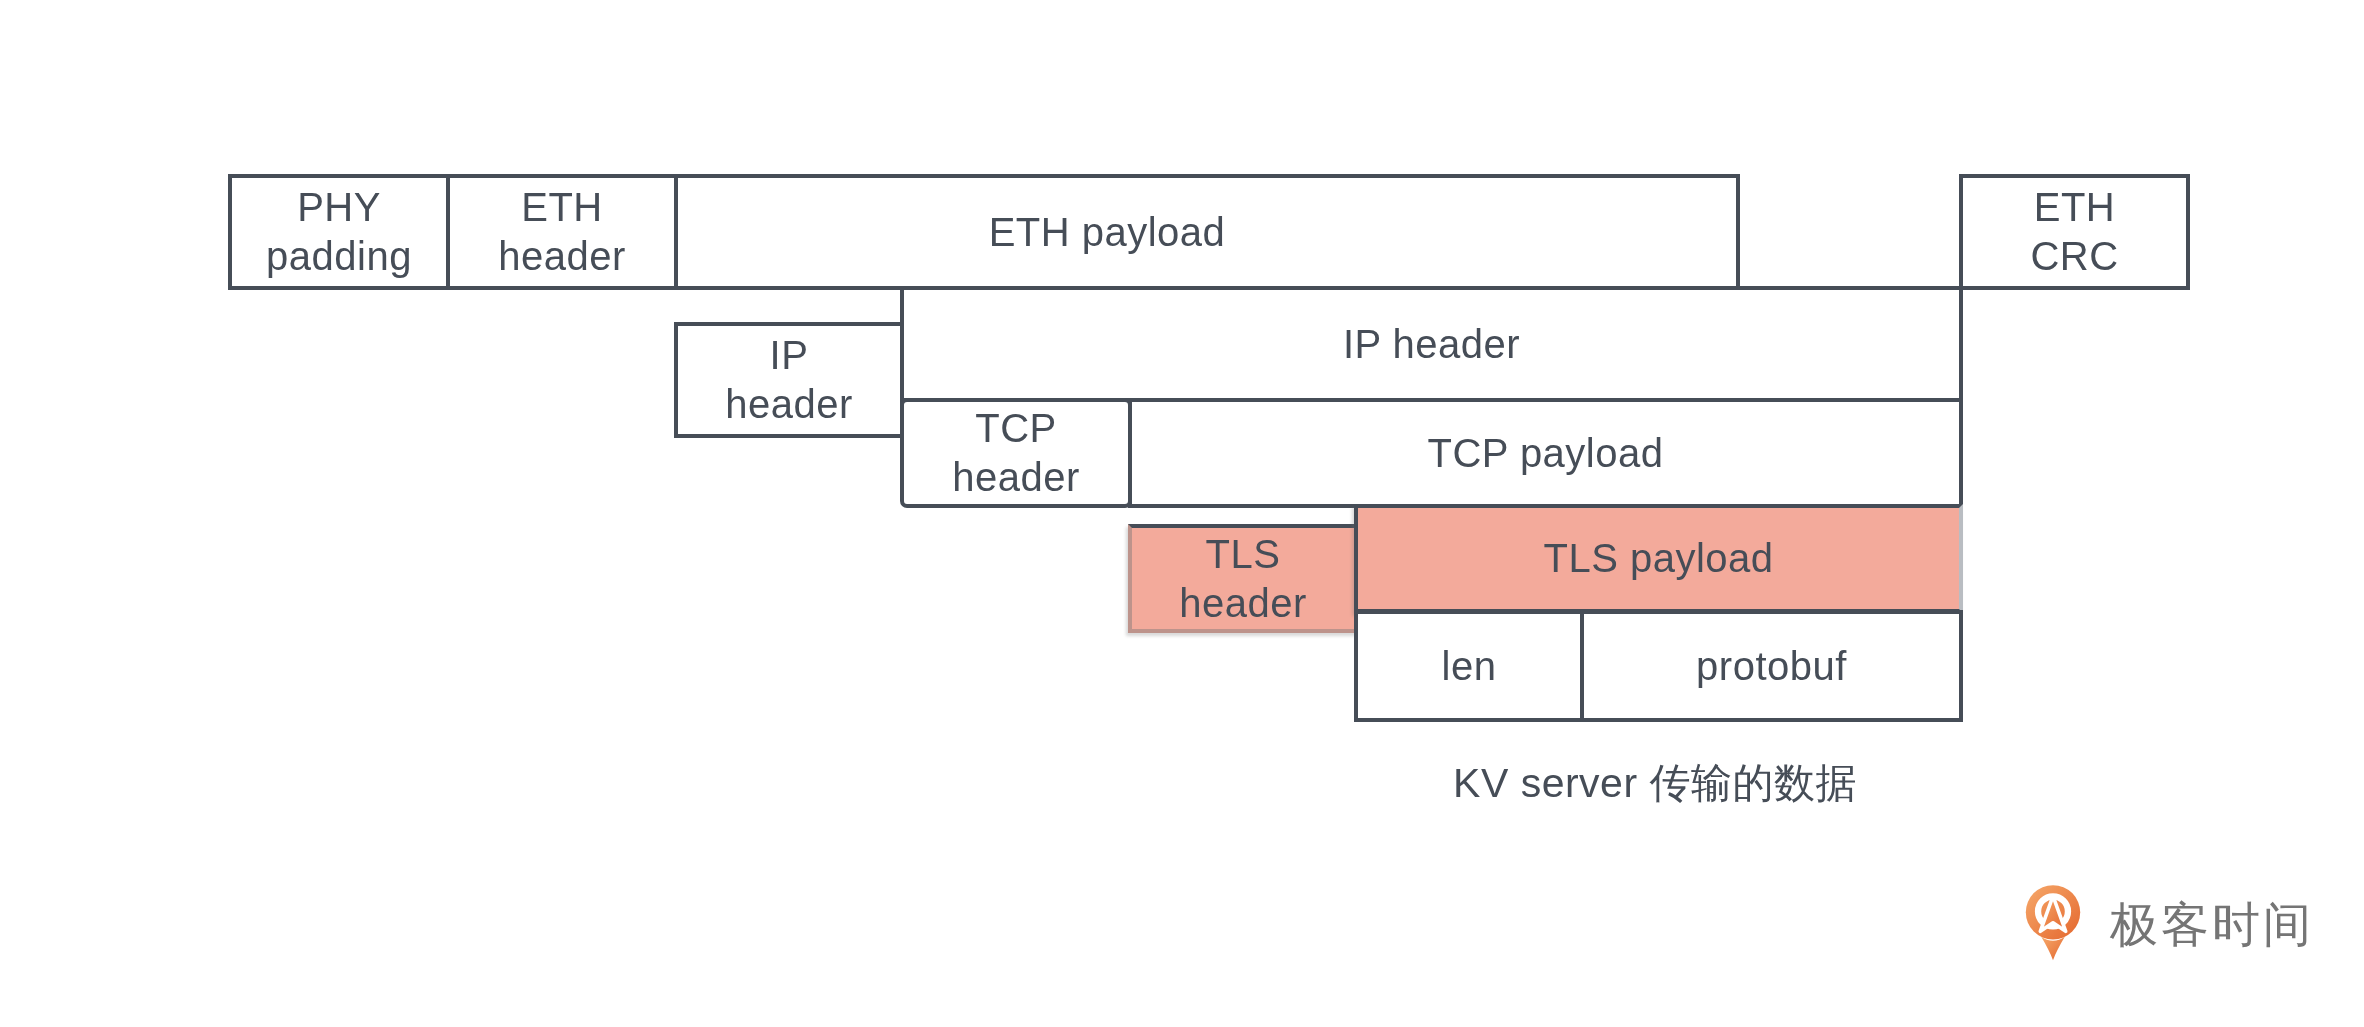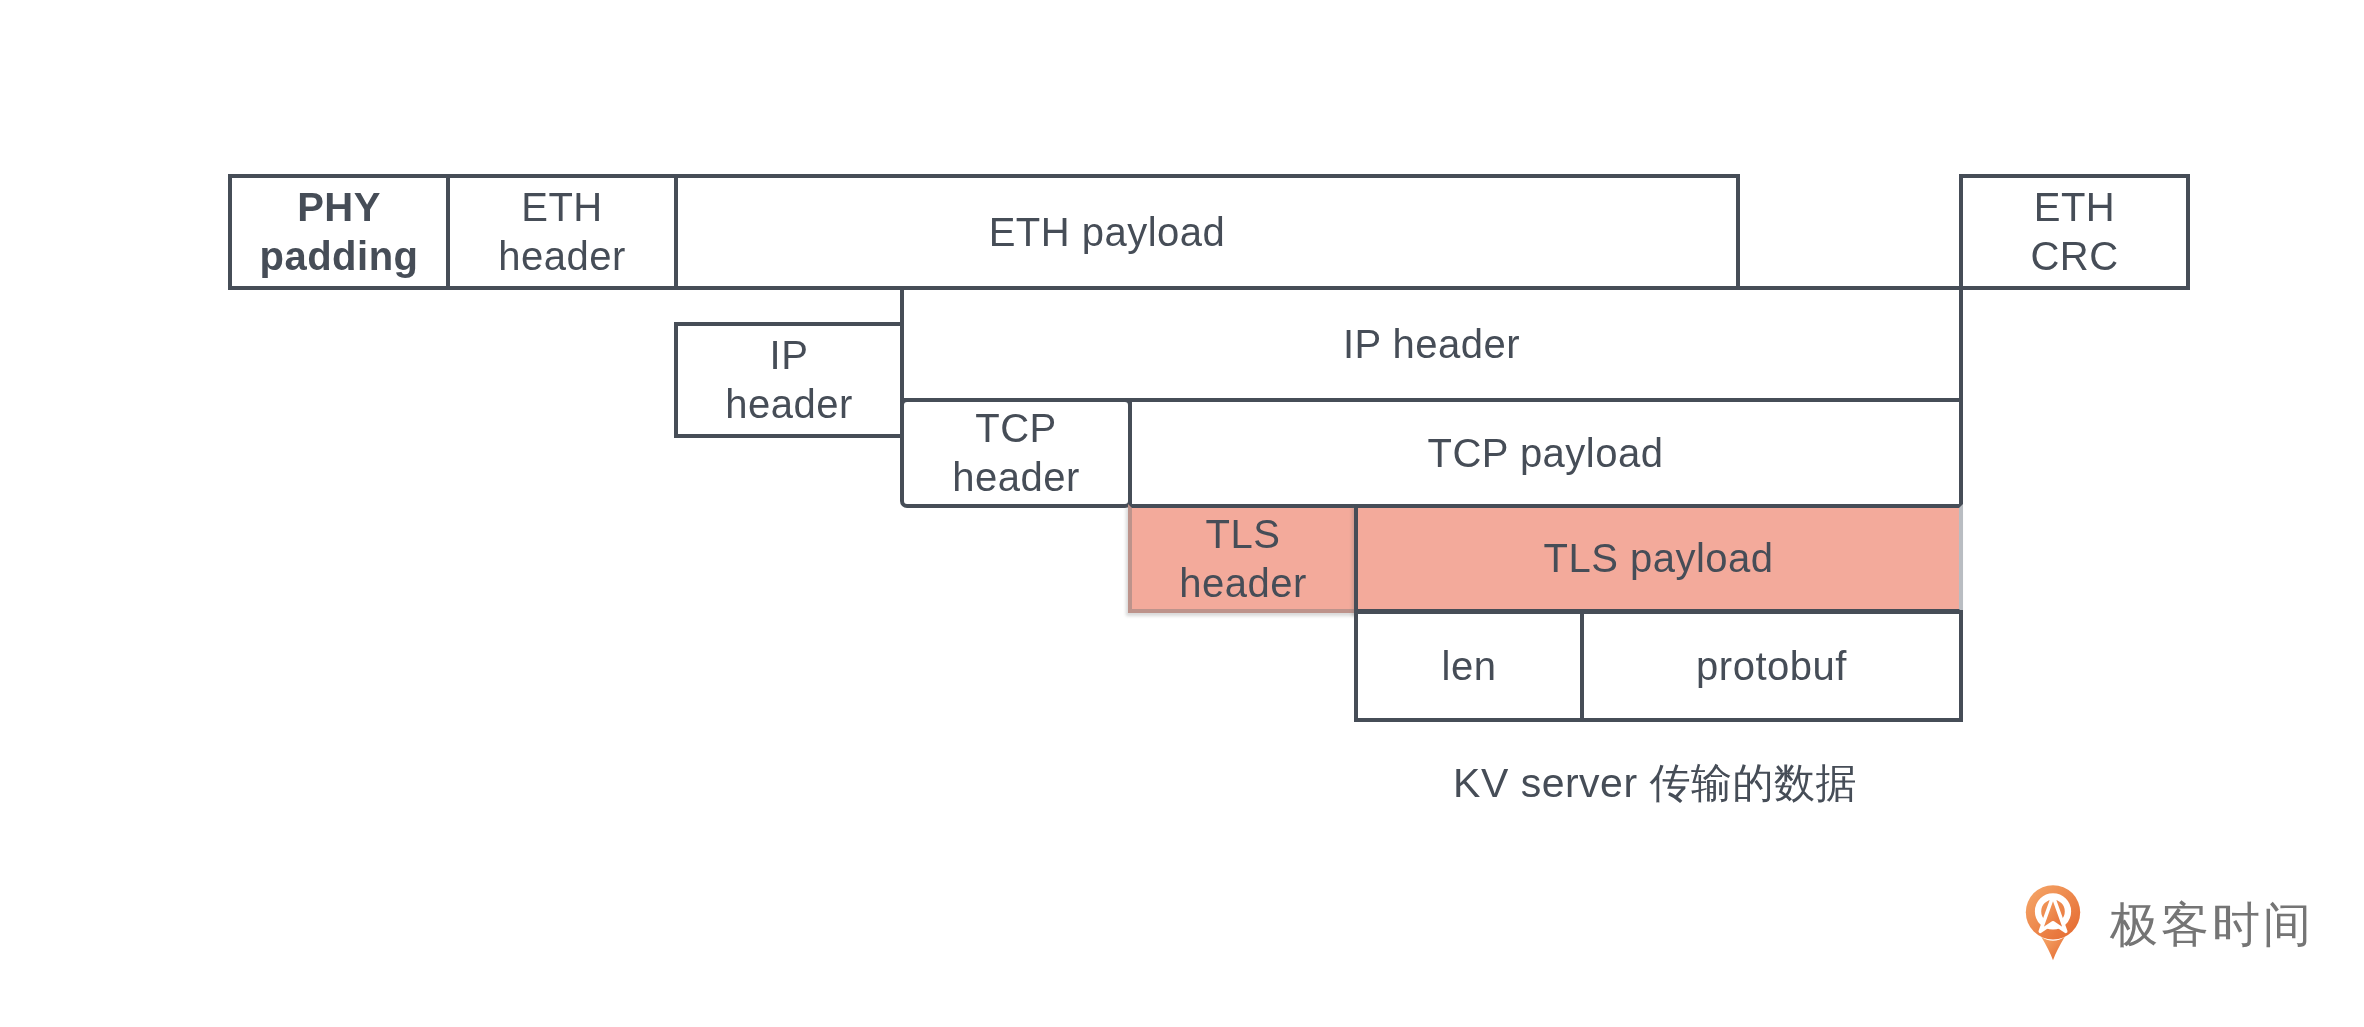--- a/index.html
+++ b/index.html
@@ -39,20 +39,21 @@
     letter-spacing: 0.5px;
   }
   .shift-left { transform: translateX(-100px); }
   .salmon {
     background: var(--salmon);
     box-shadow: -2px 3px 3px rgba(120,120,120,0.28);
   }
   .tls-header-border {
     border-color: var(--muted);
     border-top-color: var(--dark);
+    margin-top: 20px;
   }
   .tls-payload-border {
     border-right-color: var(--light-edge);
   }
   .caption {
     position: absolute;
     left: 1330px;
     top: 756px;
     width: 650px;
     text-align: center;
@@ -74,21 +75,21 @@
     color: var(--brand-gray);
     letter-spacing: 3px;
     font-weight: 500;
   }
 </style>
 </head>
 <body>
 
 <div class="canvas">
 
-  <div class="box" style="left:228px; top:174px; width:222px; height:116px;font-weight:bold;">
+  <div class="box" style="left:228px; top:174px; width:222px; height:116px;">
     <span class="lbl">PHY
 padding</span>
   </div>
   <div class="box" style="left:446px; top:174px; width:232px; height:116px;">
     <span class="lbl">ETH
 header</span>
   </div>
   <div class="box" style="left:674px; top:174px; width:1066px; height:116px;">
     <span class="lbl shift-left">ETH payload</span>
   </div>

